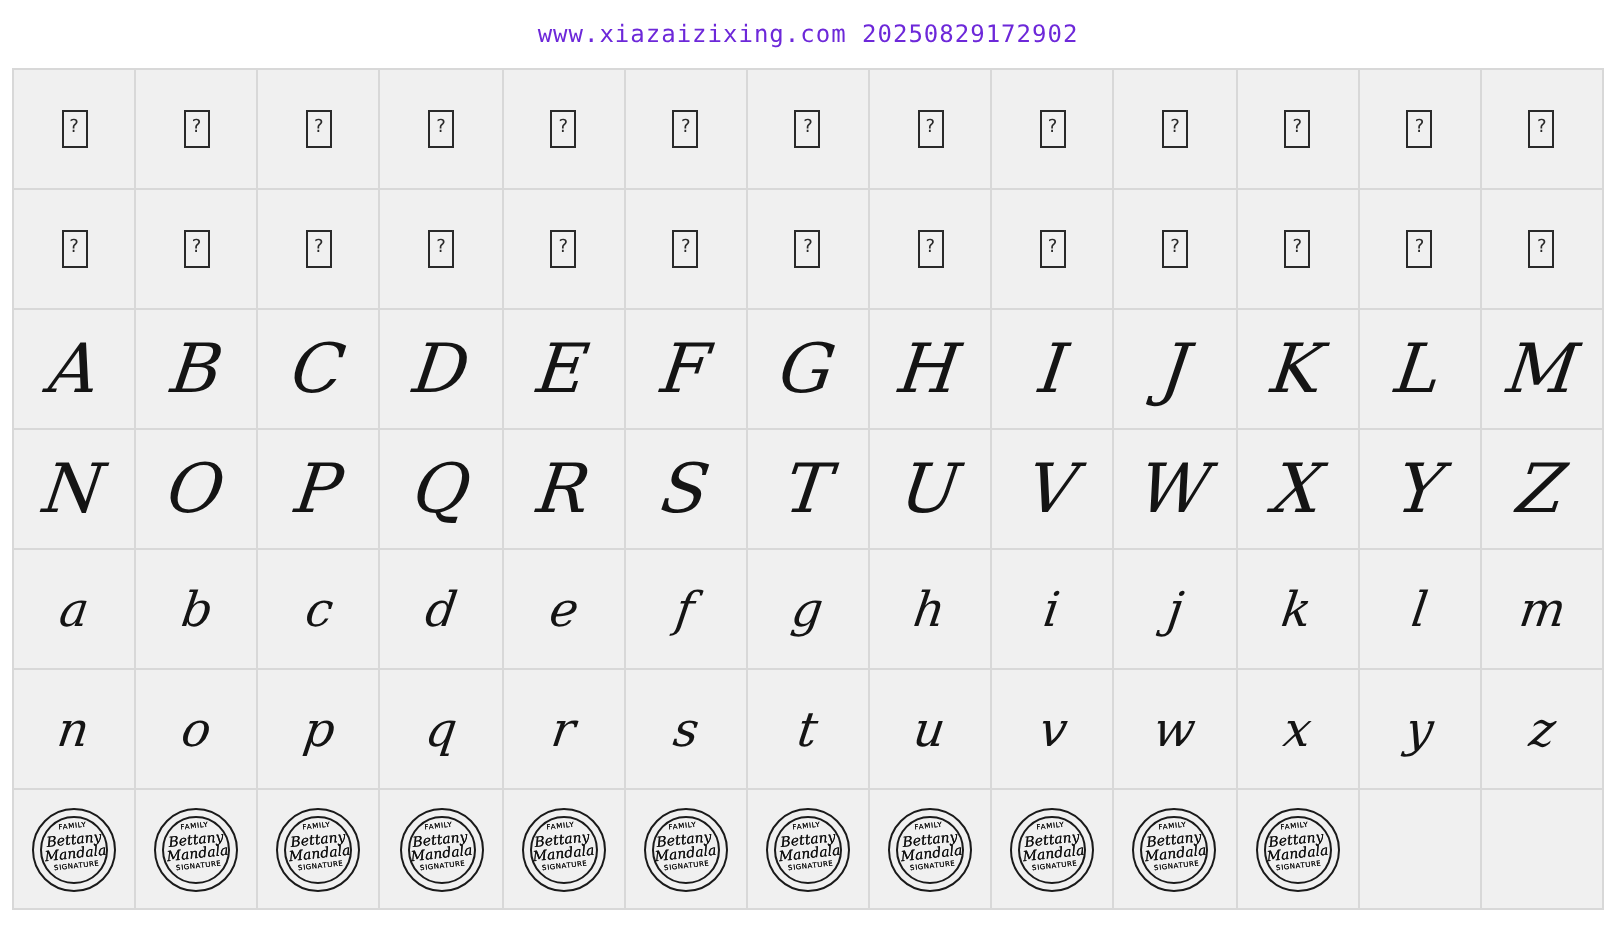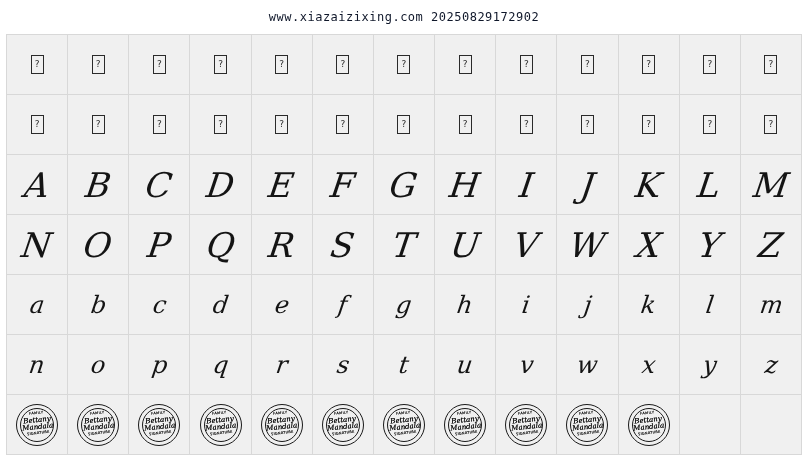--- a/index.html
+++ b/index.html
@@ -24,21 +24,21 @@
     height: 34px;
     display: flex;
     align-items: center;
     justify-content: center;
     background: #ffffff;
   }
   #header-text {
     font-family: "DejaVu Sans Mono", "Liberation Mono", monospace;
     font-size: 12px;
     letter-spacing: 0.5px;
-    color: #0f172a;
+    color: #6d28d9;
     white-space: nowrap;
   }
   #grid {
     position: relative;
     margin: 0 6px;
     border-top: 1px solid #d8d8d8;
     border-left: 1px solid #d8d8d8;
     display: grid;
     grid-template-columns: repeat(13, 1fr);
     background: #f0f0f0;

